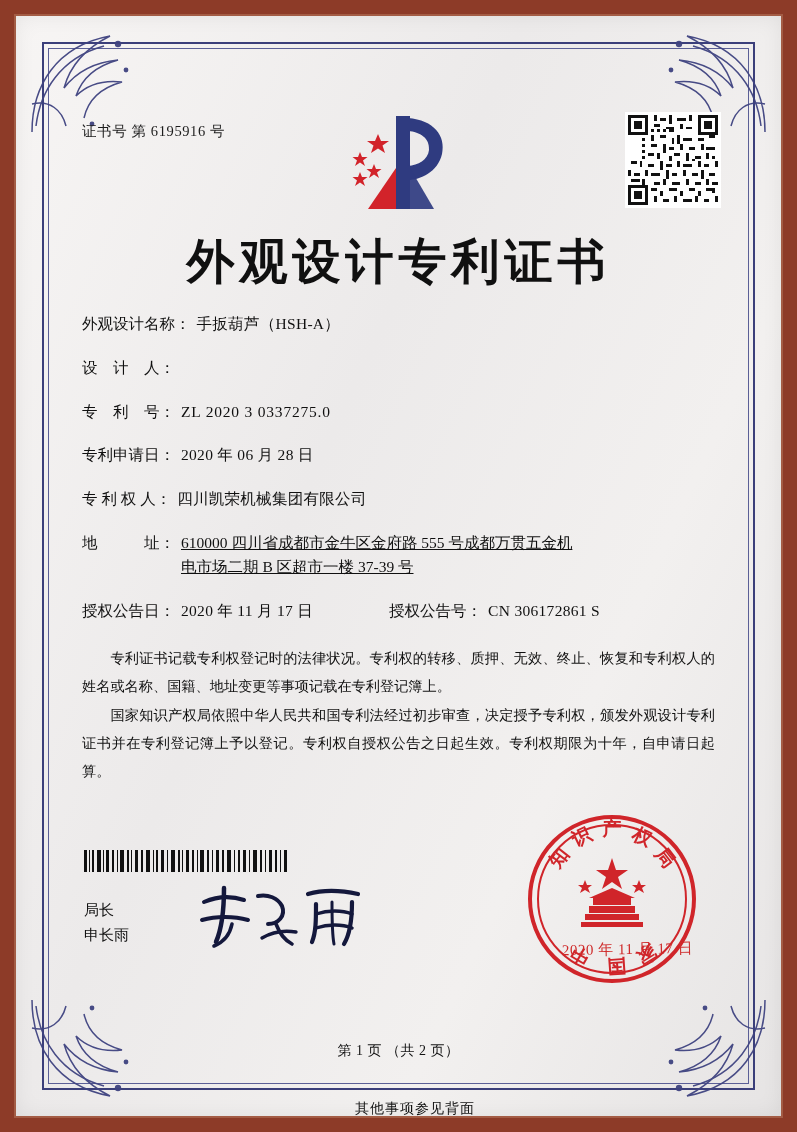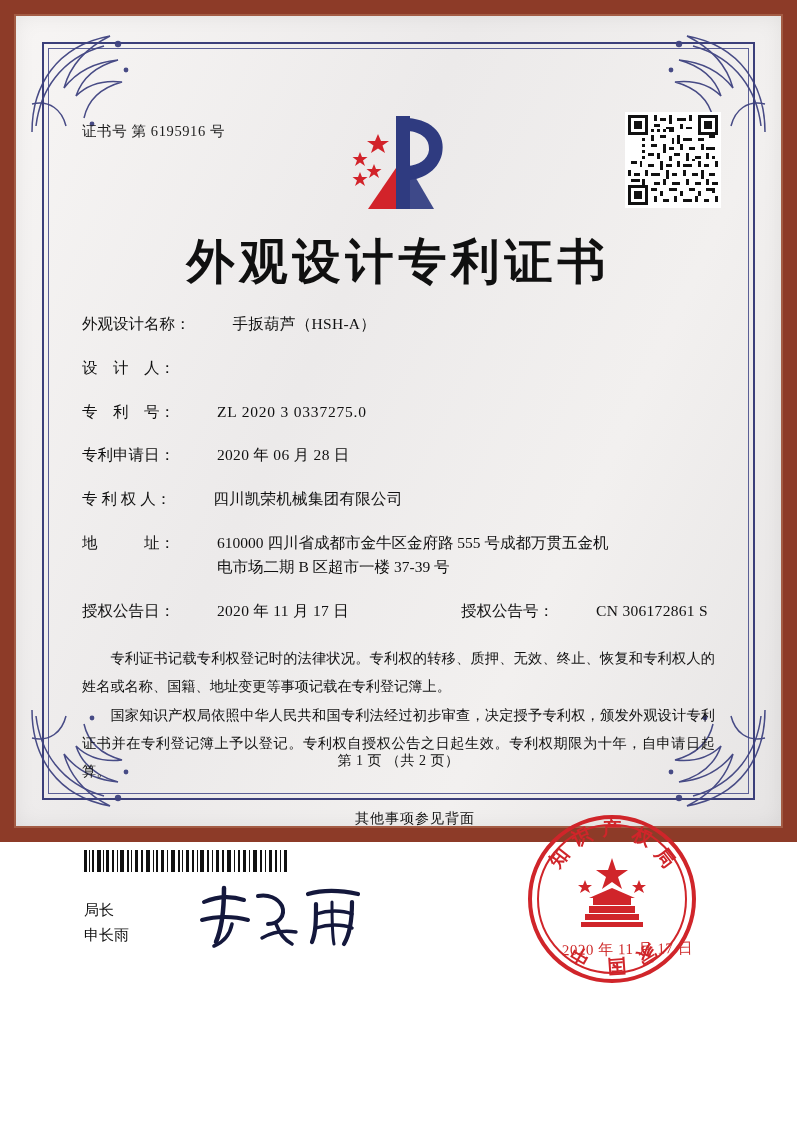--- a/index.html
+++ b/index.html
@@ -9,21 +9,21 @@
   }
   body {
     width: 797px;
     height: 1132px;
     font-family: "Liberation Serif", serif;
     overflow: hidden;
   }
   .page {
     position: relative;
     width: 797px;
-    height: 842px;
+    height: 1132px;
     background:
       linear-gradient(135deg, #f6f4f2 0%, #efedec 35%, #f4f2f0 60%, #e9e7e6 100%);
   }
   
   .outer-frame {
     position: absolute;
     left: 0; top: 0; right: 0; bottom: 0;
     border: 14px solid #8d3b28;
     box-sizing: border-box;
     background:
@@ -116,33 +116,32 @@
     right: 18px;
     top: 252px;
     font-size: 15.5px;
     color: #101010;
   }
   .frow {
     display: flex;
     align-items: flex-start;
     margin-bottom: 20.5px;
     line-height: 1.5;
-    gap: 36px;
   }
   .flabel {
     white-space: nowrap;
     flex: 0 0 auto;
   }
   .fvalue {
     margin-left: 6px;
     flex: 1 1 auto;
     letter-spacing: 0.3px;
   }
   .fvalue.mono { font-family: "Liberation Serif", serif; letter-spacing: 0.8px; }
-  .addr-lines { margin-left: 6px; }
+  .addr-lines { margin-left: 6px; text-decoration: underline; }
   .addr-lines div { line-height: 1.55; }
 
   .grant-row {
     display: flex;
     margin-bottom: 20px;
   }
   .grant-row .second {
     margin-left: 76px;
     white-space: nowrap;
   }

